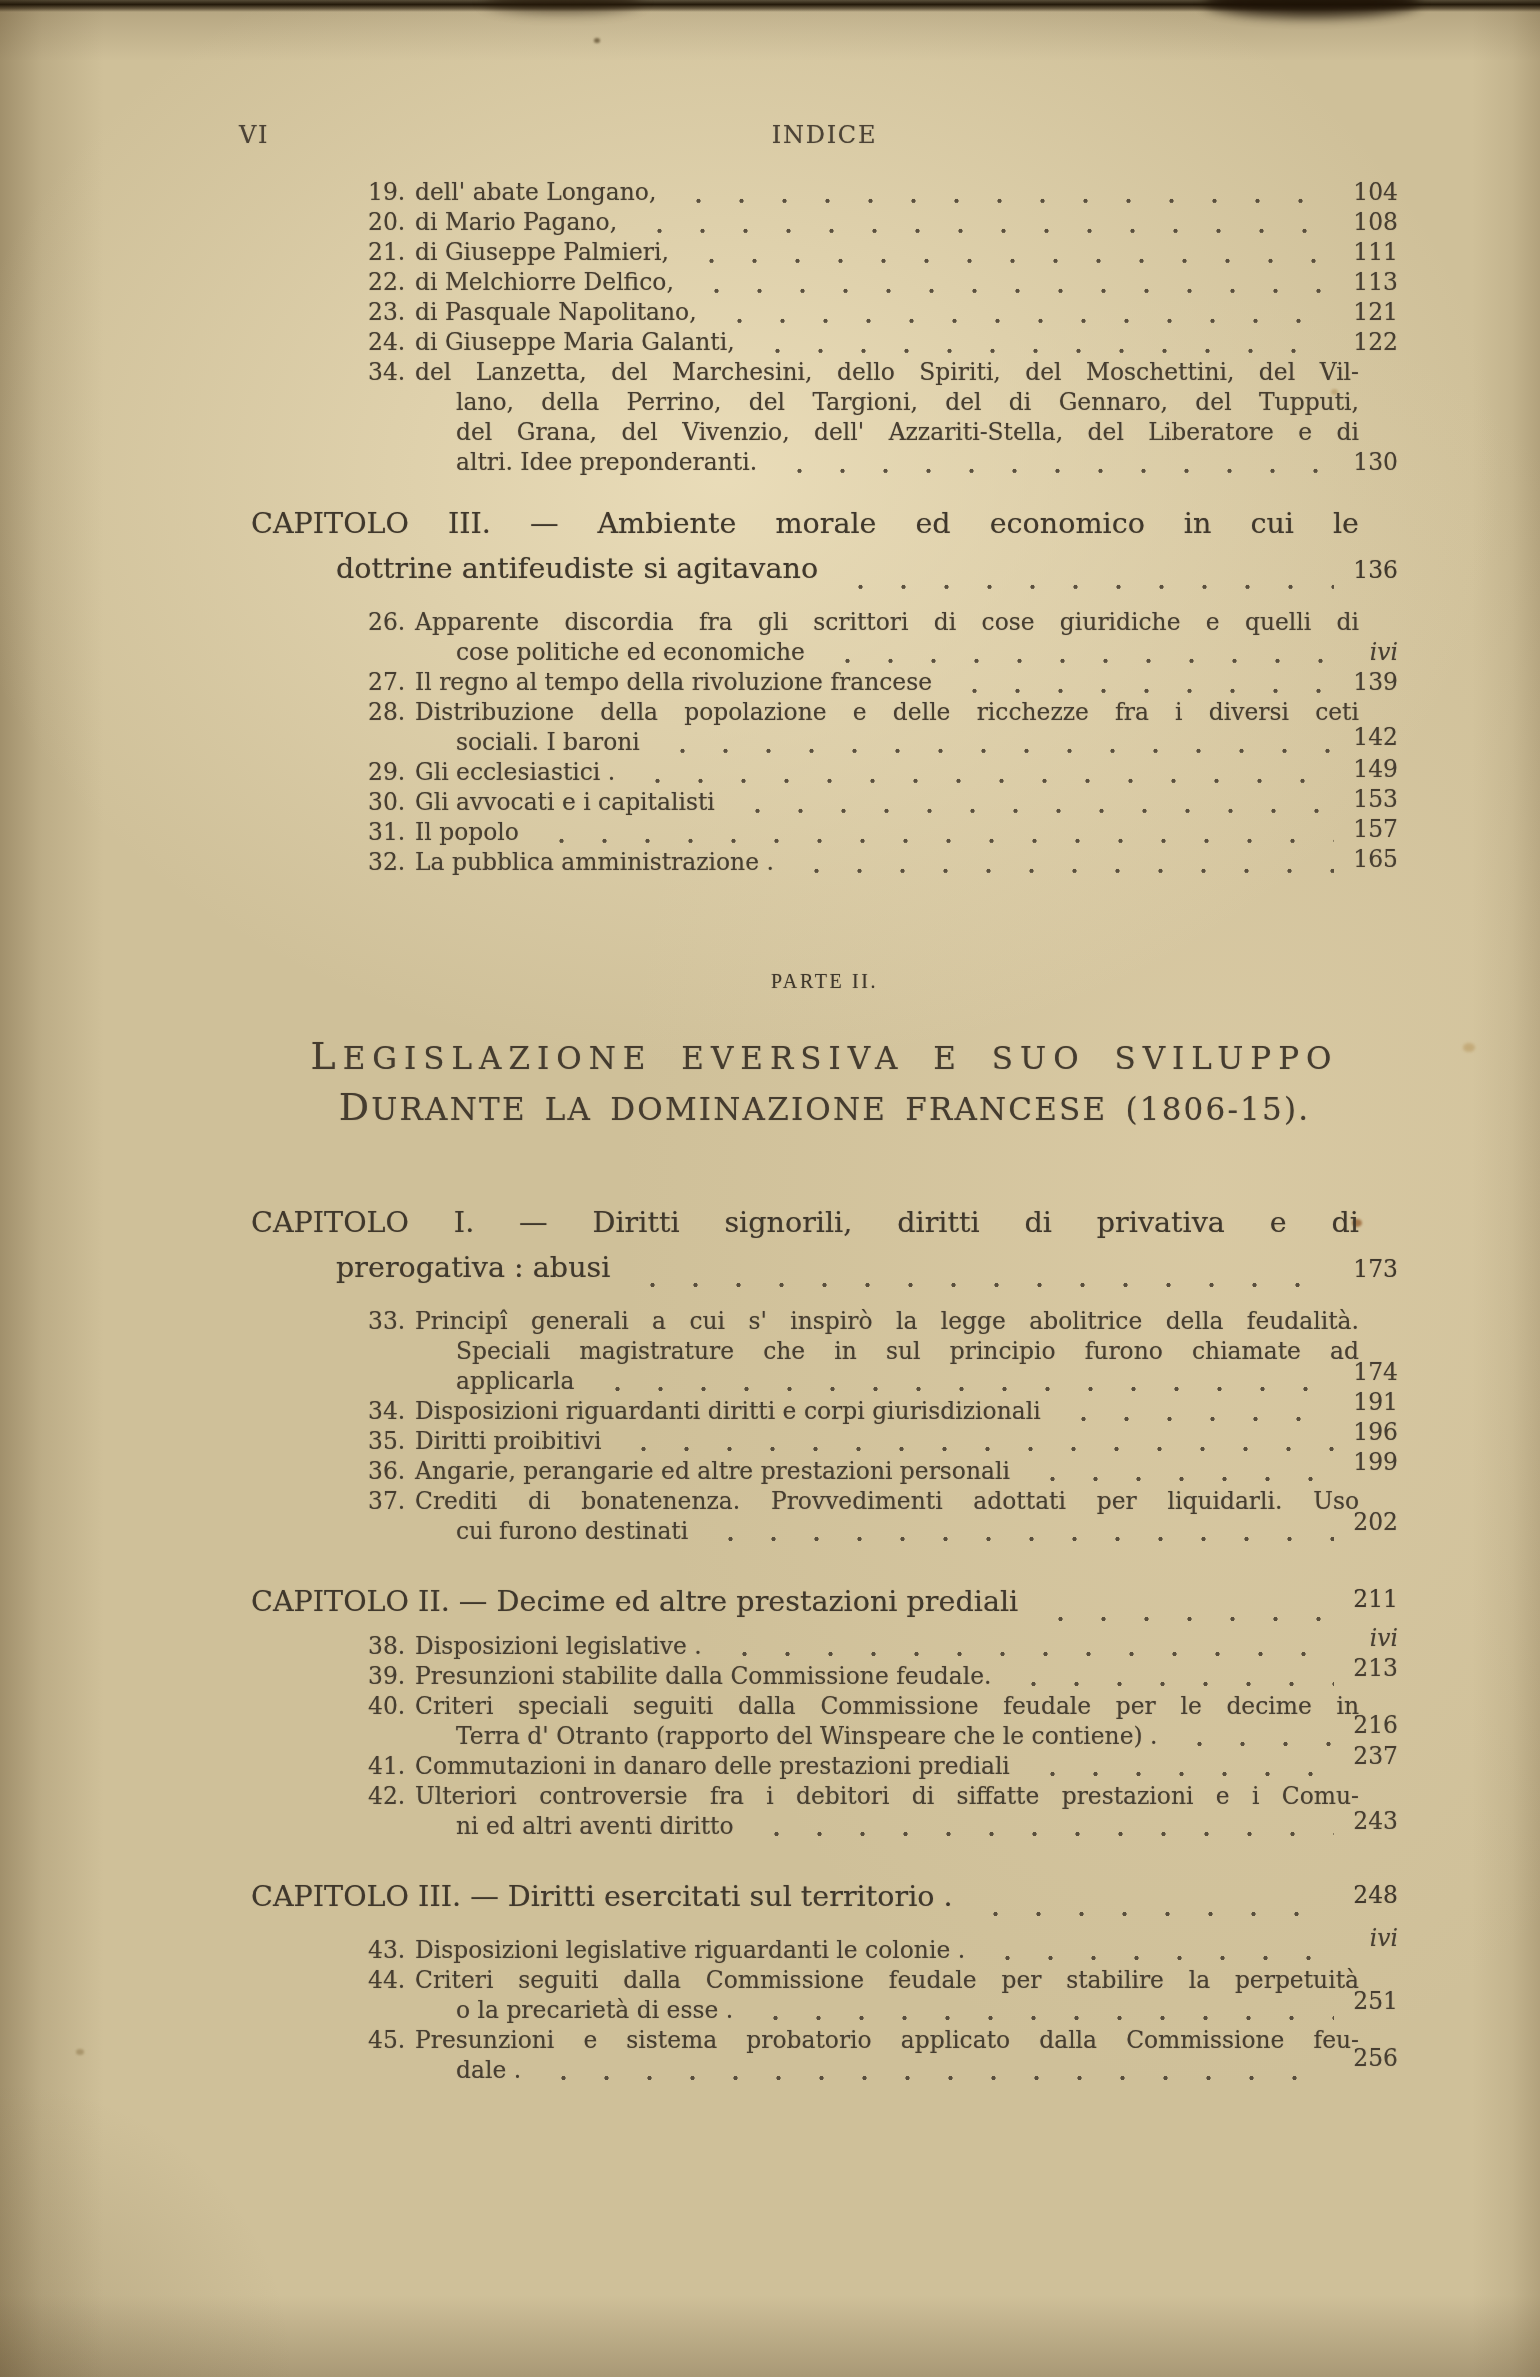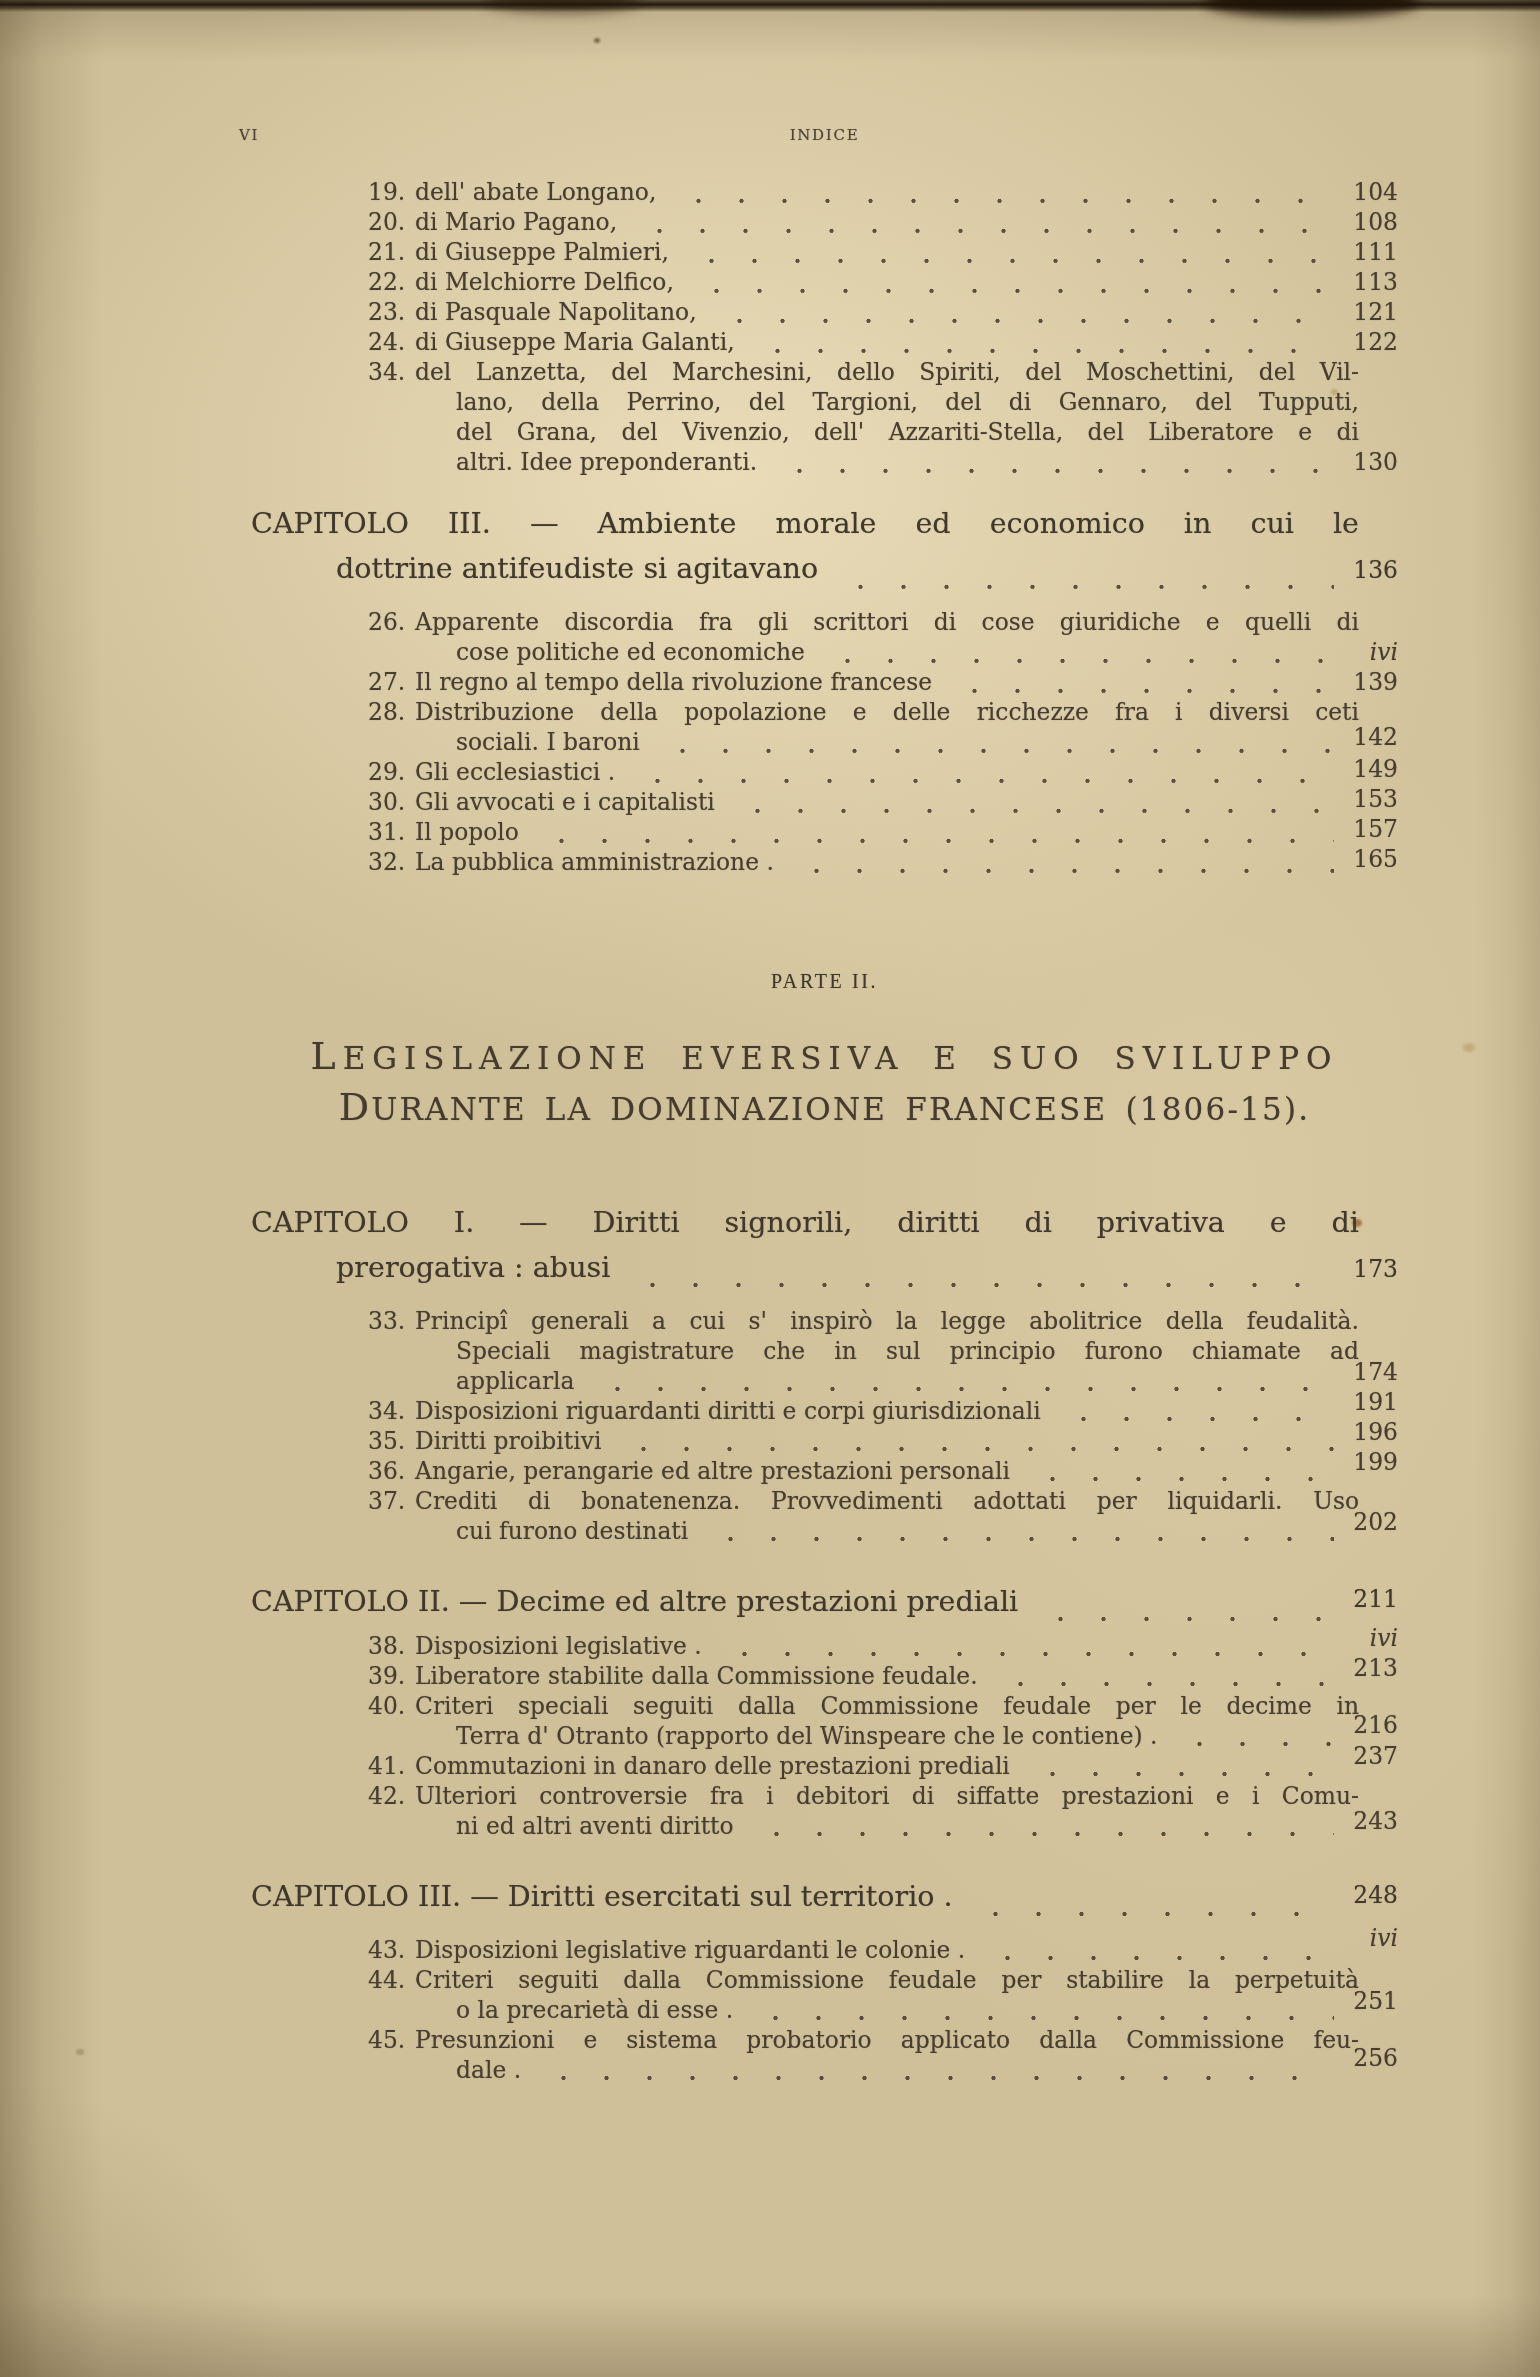--- a/index.html
+++ b/index.html
@@ -34,21 +34,21 @@
   }
   .speck{position:absolute;border-radius:50%;}
   .sp1{left:1352px;top:1219px;width:9.5px;height:7.8px;background:#9a6636;filter:blur(0.9px);opacity:.8;}
   .sp2{left:594px;top:38px;width:6px;height:5.2px;background:#5d4c2e;filter:blur(0.9px);opacity:.75;}
   .sp3{left:1463px;top:1043px;width:12px;height:8.7px;background:#b99a62;filter:blur(1.7px);opacity:.6;}
   .sp4{left:1331px;top:389px;width:7px;height:6px;background:#b08f58;filter:blur(1.3px);opacity:.55;}
   .sp5{left:76px;top:2049px;width:7.8px;height:6px;background:#8a7347;filter:blur(1.3px);opacity:.5;}
 
   .pagehead{
     position:absolute;top:121px;left:251px;right:143px;height:28px;line-height:28px;
-    font-size:15px;letter-spacing:1.7px;color:#4c4336;
+    font-size:24px;letter-spacing:1.7px;color:#4c4336;
     text-shadow:0 0 0.9px rgba(76,67,54,.5);
   }
   .folio{position:absolute;left:-12px;top:0;}
   .rtitle{display:block;text-align:center;}
 
   .toc{
     position:absolute;left:251px;top:177px;width:1147px;
     font-size:23.4px;color:#473e31;
     text-shadow:0 0 1px rgba(71,62,49,.48);
   }
@@ -264,21 +264,21 @@
         <span class="pnum" style="transform: translateY(-4.3px);">211</span>
       </div>
       <div class="row entry gap-after-chapter-small">
         <span class="num">38.</span>
         <span class="text">Disposizioni legislative .</span>
         <span class="leader"></span>
         <span class="pnum ivi" style="transform: translateY(-7.8px);">ivi</span>
       </div>
       <div class="row entry">
         <span class="num">39.</span>
-        <span class="text">Liberatore stabilite dalla Commissione feudale.</span>
+        <span class="text">Presunzioni stabilite dalla Commissione feudale.</span>
         <span class="leader"></span>
         <span class="pnum" style="transform: translateY(-7.8px);">213</span>
       </div>
       <div class="row entry just">
         <span class="num">40.</span>
         <span class="text">Criteri speciali seguiti dalla Commissione feudale per le decime in</span>
       </div>
       <div class="row cont">
         <span class="text">Terra d' Otranto (rapporto del Winspeare che le contiene) .</span>
         <span class="leader"></span>

